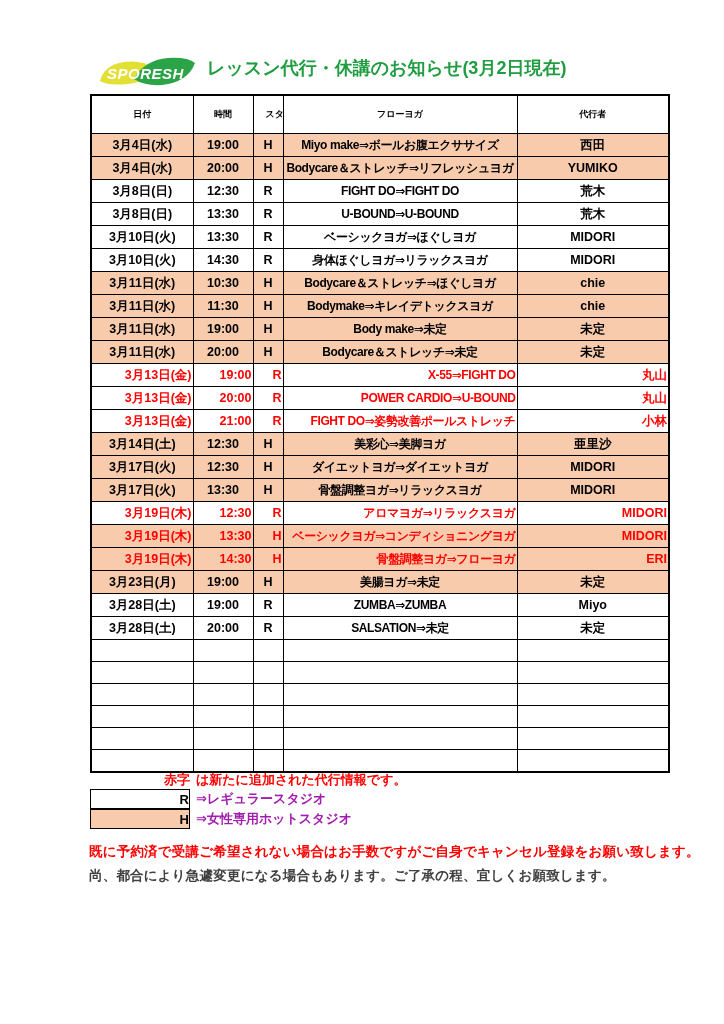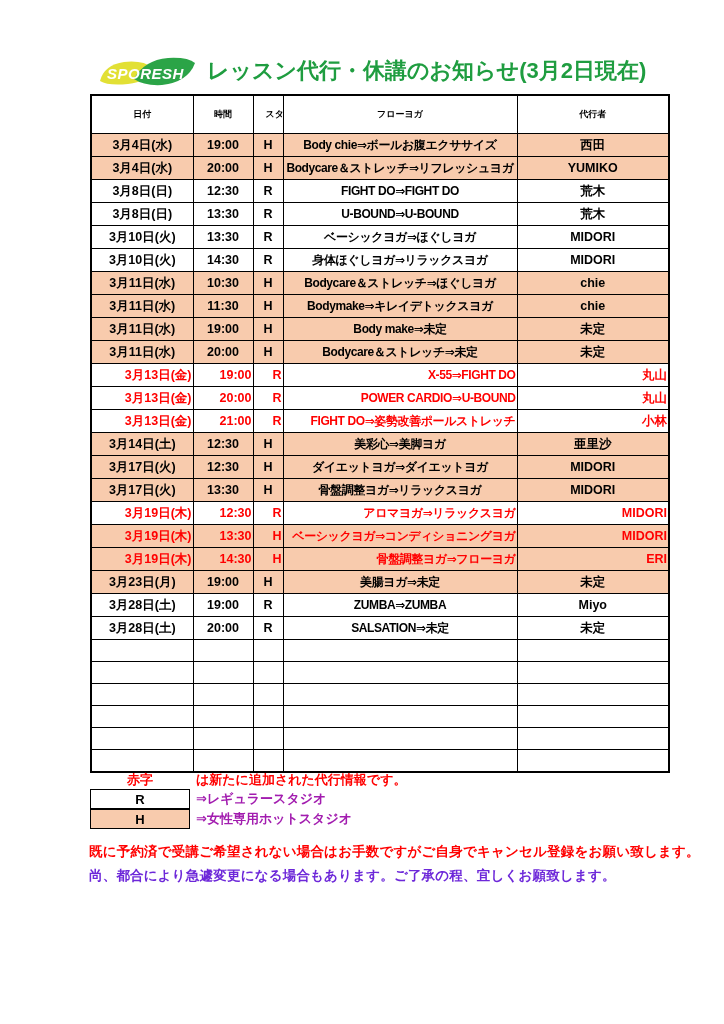--- a/index.html
+++ b/index.html
@@ -7,21 +7,21 @@
     position:relative; width:724px; height:1024px; background:#fff;
     font-family:"Liberation Sans","DejaVu Sans",sans-serif;
     overflow:hidden;
   }
 
   
   .logo { position:absolute; left:98px; top:56px; width:100px; height:34px; }
   .logo svg { display:block; }
   .title {
     position:absolute; left:207px; top:56px; margin:0;
-    font-size:22px; font-weight:bold; color:var(--green);
+    font-size:18px; font-weight:bold; color:var(--green);
     white-space:nowrap; letter-spacing:0px;
   }
 
   
   table.schedule {
     position:absolute; left:90px; top:94px; width:578px;
     border-collapse:collapse; table-layout:fixed;
     border:2px solid #000;
   }
   table.schedule th {
@@ -37,33 +37,33 @@
   table.schedule td:nth-child(4) { font-size:12px; letter-spacing:-0.4px; }
   tr.hl td  { background:var(--hl); }
   tr.new td { color:var(--red);text-align:right; }
   tr.empty td { height:21px; }
 
   
   .legend { position:absolute; left:90px; top:771px; width:578px; }
   .legend-row { display:flex; align-items:center; height:20px; }
   .legend-row.aka { height:18px; }
   .legend-key {
-    width:100px; box-sizing:border-box; text-align:center;
+    width:100px; box-sizing:border-box; text-align:right;
     font-weight:bold; font-size:13px; line-height:18px; color:#000;
   }
   .legend-key.box { border:1px solid #000; height:20px; line-height:19px; background:#fff; }
   .legend-row:nth-child(3) .legend-key.box { margin-top:-1px; background:var(--hl); }
   .legend-key.red-text { color:var(--red); }
   .legend-desc { margin-left:6px; font-weight:bold; font-size:13px; color:#a21caf; white-space:nowrap; }
   .legend-desc.red-text { color:var(--red); }
 
   
   .note {
     position:absolute; left:89px; margin:0; font-weight:bold;
-    font-size:13.5px; color:#6d28d9; white-space:nowrap; letter-spacing:0.2px;
+    font-size:13.5px; color:#404040; white-space:nowrap; letter-spacing:0.2px;
   }
   .note.red-text { color:var(--red); top:843px; }
   .note.black-text { top:867px; }
 </style>
 </head>
 <body>
 
 <div class="page" style="--hl: #F8CBAD; --red: #FF0000; --green: #1F9D40;">
 
   <div class="logo">
@@ -91,21 +91,21 @@
           <th>スタジオ</th>
           <th>フローヨガ</th>
           <th>代行者</th>
         </tr>
     </thead>
     <tbody id="table-body">
         <tr class="hl ">
           <td>3月4日(水)</td>
           <td>19:00</td>
           <td>H</td>
-          <td>Body chie⇒ボールお腹エクササイズ</td>
+          <td>Miyo make⇒ボールお腹エクササイズ</td>
           <td>西田</td>
         </tr>
         <tr class="hl ">
           <td>3月4日(水)</td>
           <td>20:00</td>
           <td>H</td>
           <td>Bodycare＆ストレッチ⇒リフレッシュヨガ</td>
           <td>YUMIKO</td>
         </tr>
         <tr class="">

